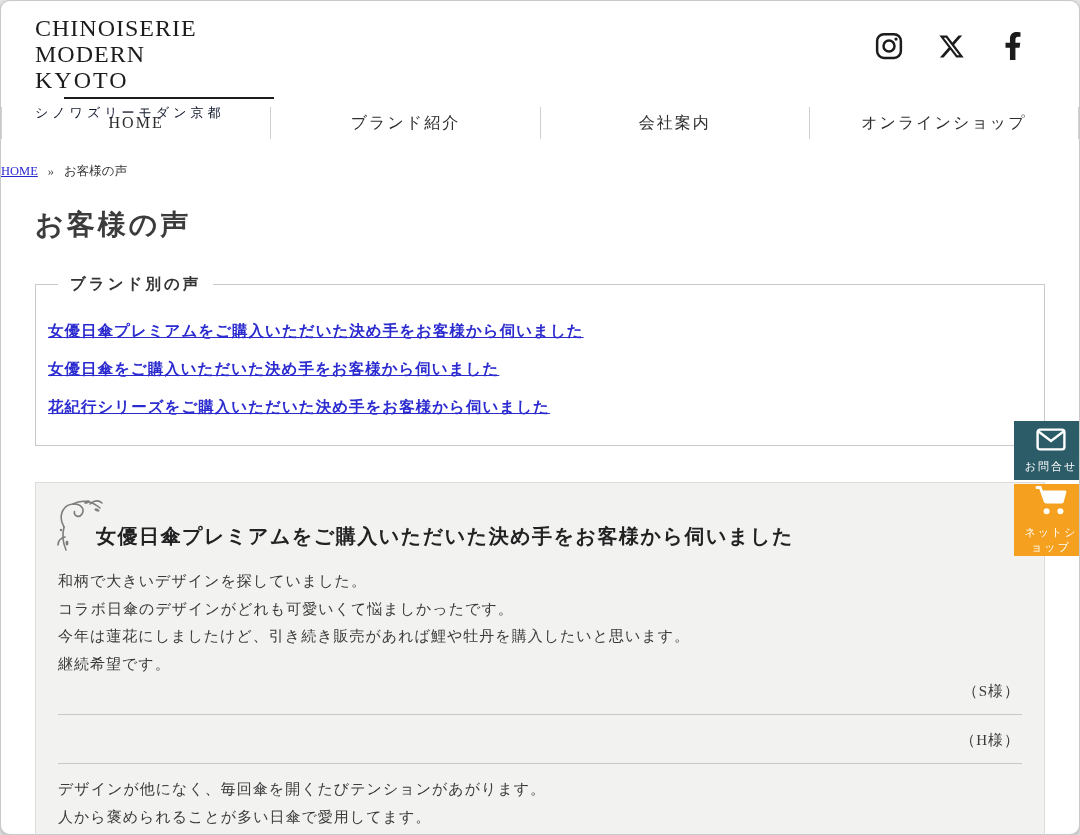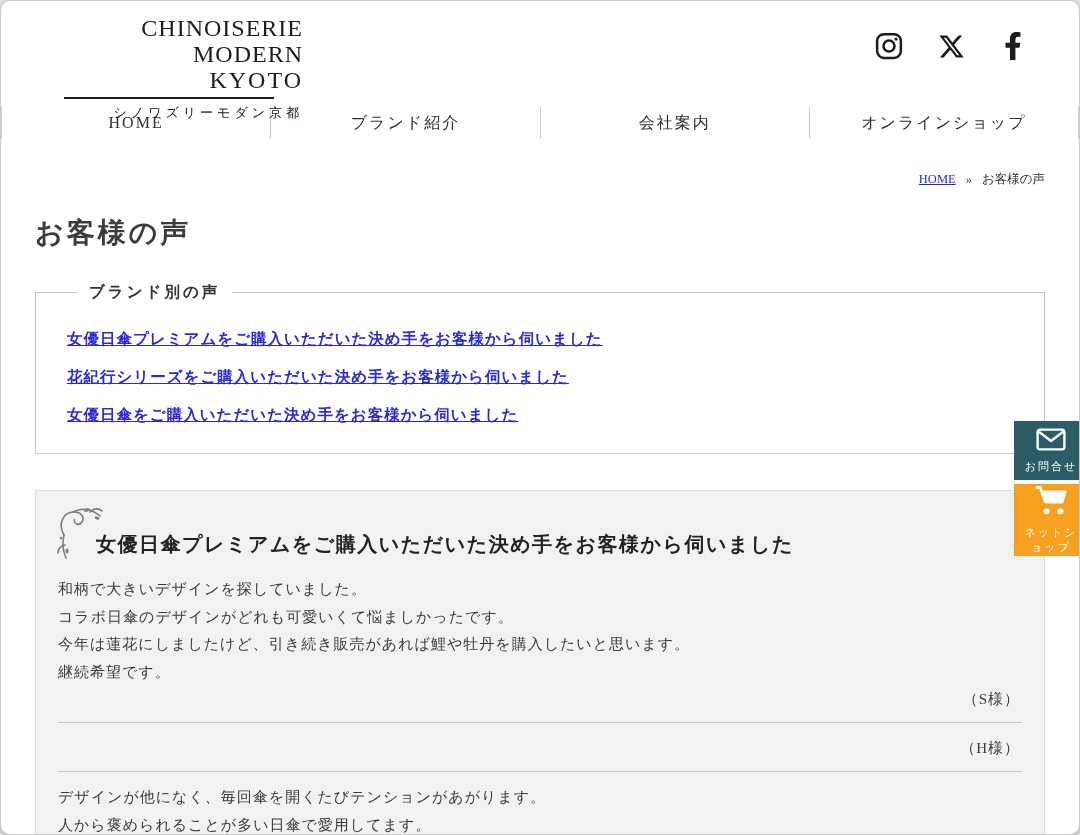--- a/index.html
+++ b/index.html
@@ -6,49 +6,49 @@
   html,body { background:#e8e8e8; }
   body { font-family:"Liberation Serif","DejaVu Serif",serif; color:#3a3a3a; }
   .page {
     position:relative; width:1080px; height:835px; margin:0 auto;
     background:#ffffff; overflow:hidden; border-radius:10px;
     border:1px solid #c9c9c9; box-shadow:0 2px 6px rgba(0,0,0,.25);
   }
 
   
   .header { position:relative; padding-top:14px; height:100px; }
-  .logo { margin-left:34px; width:268px; text-align:right; cursor:pointer; }
+  .logo { margin-left:34px; width:268px; text-align:left; cursor:pointer; }
   .logo-line1 { font-size:24px; letter-spacing:1px; color:#1c1c1c; line-height:26px; }
   .logo-line2 { font-size:24px; letter-spacing:2px; color:#1c1c1c; line-height:26px; }
   .logo-rule  { width:210px; height:0; border-bottom:2px solid #1c1c1c; margin:4px auto 5px auto; }
   .logo-sub   { font-size:13px; letter-spacing:4px; color:#0f172a; }
   .social { position:absolute; top:30px; right:52px; display:flex; align-items:center; gap:34px; }
   .social svg { display:block; }
 
   
   .nav { display:flex; width:100%; margin-top:6px; height:32px; }
   .nav-item {
     flex:1; display:flex; align-items:center; justify-content:center;
     font-size:16px; letter-spacing:2px; color:#2e2e2e;
     border-left:1px solid #cfcfcf; cursor:pointer;
   }
   .nav-item:last-child { border-right:1px solid #cfcfcf; }
 
   
-  .breadcrumb { text-align:right; padding-right:34px; margin-top:32px; font-size:12.5px; color:#333; }
+  .breadcrumb { text-align:left; padding-right:34px; margin-top:24px; font-size:12.5px; color:#333; }
   .breadcrumb a { color:#2727cf; text-decoration:underline; cursor:pointer; }
   .breadcrumb .sep { margin:0 10px; color:#444; }
 
   
   .page-title { margin:26px 0 0 34px; font-size:28px; font-weight:bold; letter-spacing:3px; color:#3c3c3c; }
 
   
   .brand-box {
     margin:30px 34px 0 34px; border:1px solid #c9c9c9;
-    padding:6px 20px 30px 31px;
+    padding:6px 20px 30px 12px;
   }
   .brand-box legend {
     margin-left:10px; padding:0 12px; font-size:15.5px; font-weight:bold;
     letter-spacing:3px; color:#333;
   }
   .brand-link {
     display:inline-block; margin:22px 0 0 0; font-size:15.5px; font-weight:bold;
     letter-spacing:1px; color:#2b2bd0; text-decoration:underline; cursor:pointer;
   }
   .brand-link-row { line-height:1; }
@@ -123,22 +123,22 @@
 
   <div class="breadcrumb">
     <a>HOME</a><span class="sep">»</span><span>お客様の声</span>
   </div>
 
   <h1 class="page-title">お客様の声</h1>
 
   <fieldset class="brand-box">
     <legend>ブランド別の声</legend>
     <div class="brand-link-row"><a class="brand-link">女優日傘プレミアムをご購入いただいた決め手をお客様から伺いました</a></div>
+    <div class="brand-link-row"><a class="brand-link">女優日傘をご購入いただいた決め手をお客様から伺いました</a></div>
     <div class="brand-link-row"><a class="brand-link">花紀行シリーズをご購入いただいた決め手をお客様から伺いました</a></div>
-    <div class="brand-link-row"><a class="brand-link">女優日傘をご購入いただいた決め手をお客様から伺いました</a></div>
   </fieldset>
 
   <div class="voice-section">
     <div class="voice-heading-row">
       <span class="flourish">
         <svg width="50" height="56" viewBox="0 0 50 56" fill="none" stroke="#7d7d7d" stroke-width="1.6" stroke-linecap="round">
           <path d="M10 30 C4 20, 8 8, 19 7 C27 6.5, 31 12, 28 17 C25.5 21, 19.5 19.5, 20.5 14.5"></path>
           <path d="M19 7 C28 2, 38 4, 46 11"></path>
           <path d="M36 7 C40 3, 45 3, 48 6"></path>
           <path d="M10 30 C8 38, 9 46, 12 53"></path>

